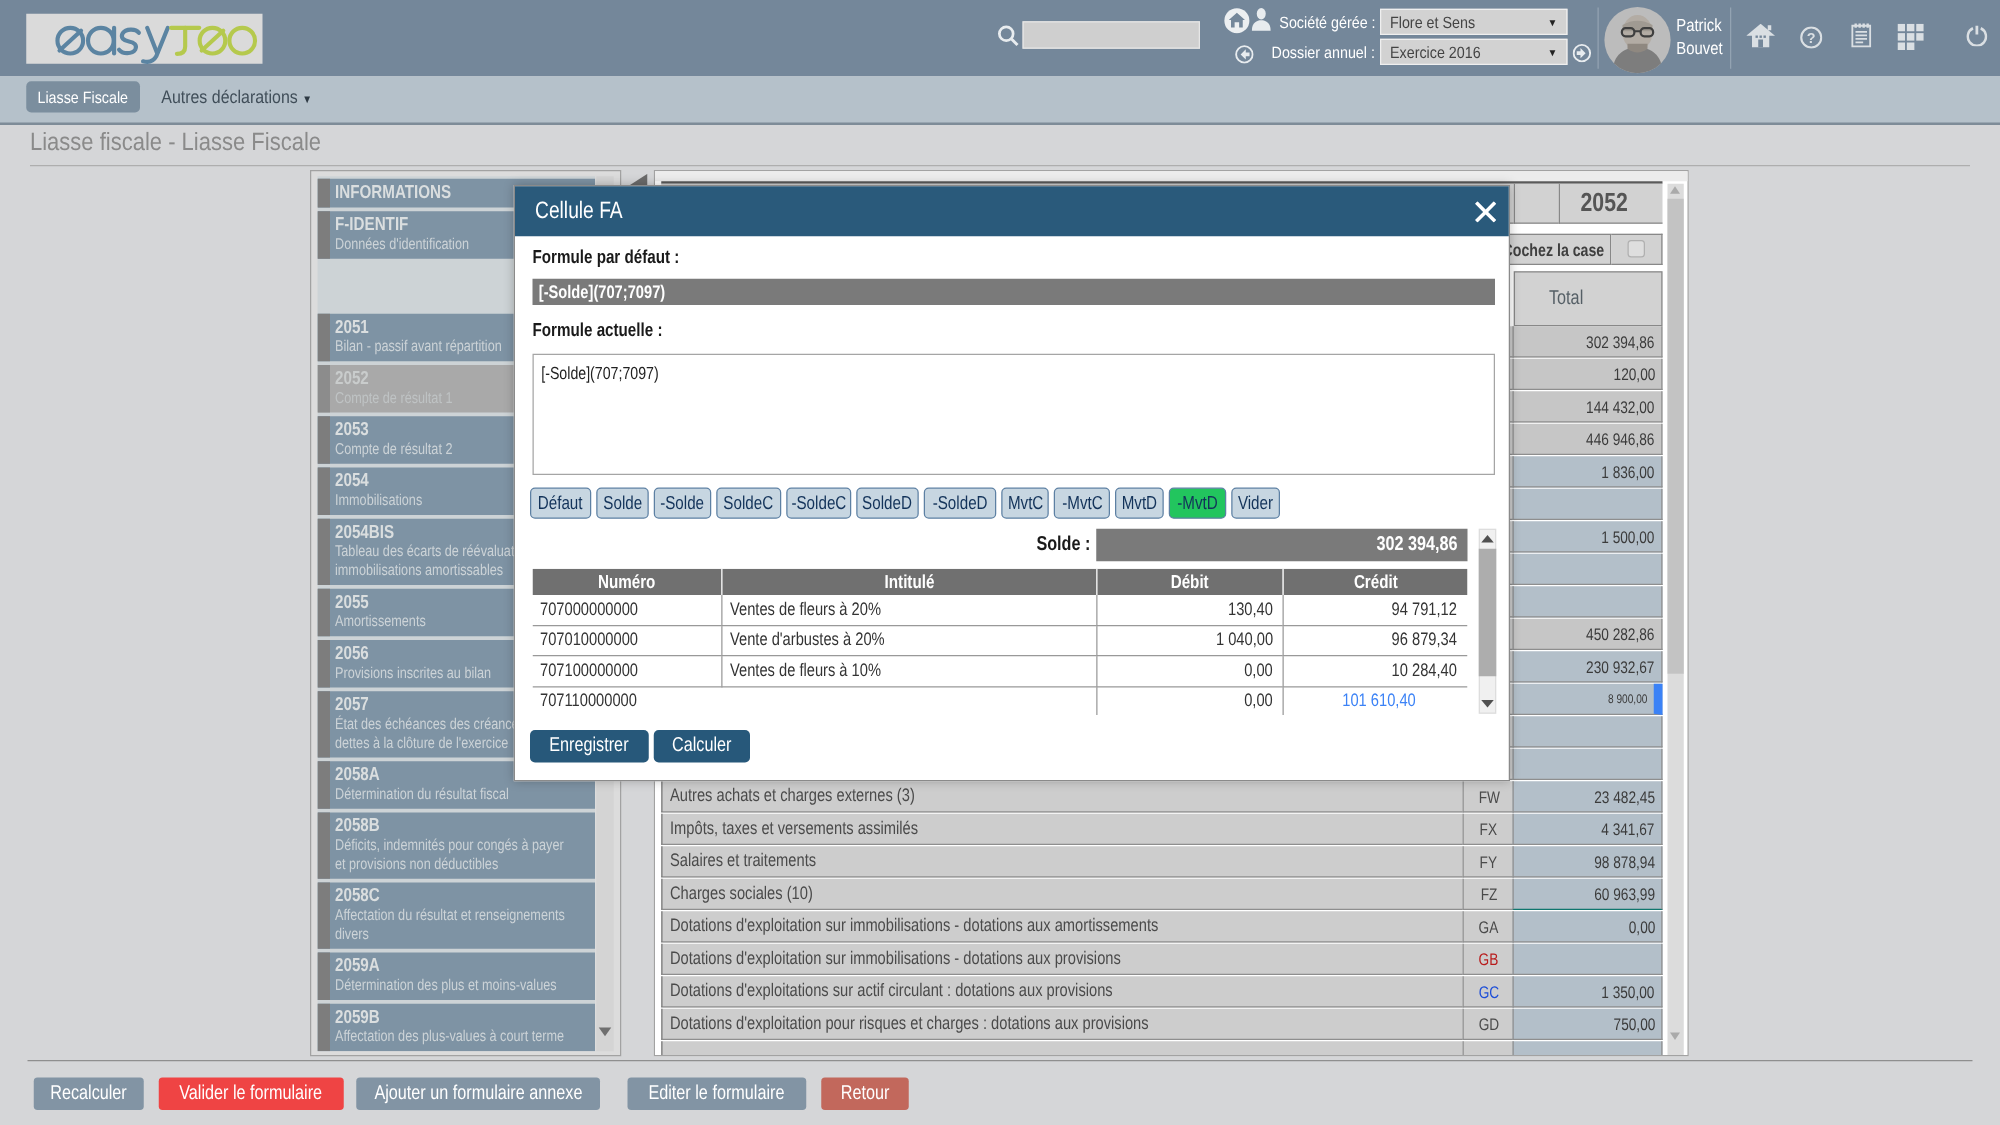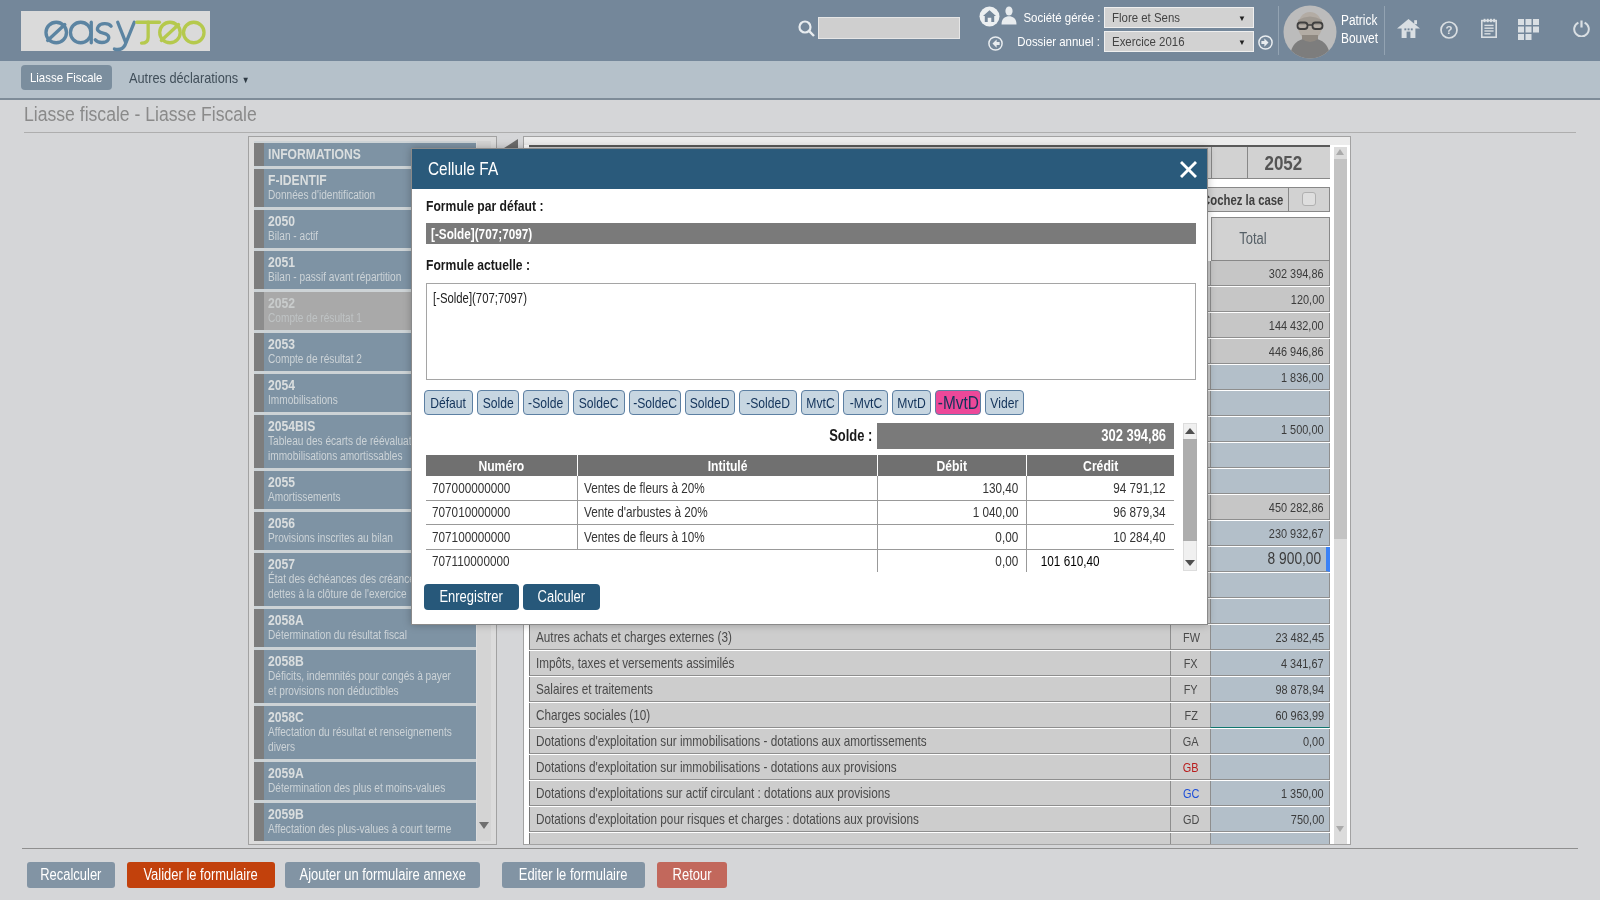--- a/index.html
+++ b/index.html
@@ -142,24 +142,20 @@
 <div class="ab" style="left:24px;top:132px;width:1552px;height:1px;background:#aeaeae;"></div>
 <div class="ab" style="left:248px;top:136px;width:249px;height:709px;background:#dcdcdc;border:1px solid #a2a2a2;"></div>
 <div class="ab" style="left:254px;top:141px;width:222px;height:700px;overflow:hidden;background:#cdd3d6;">
 <div style="position:absolute;left:0;top:2px;width:222px;height:23px;background:#7e93a4;border-left:10px solid #7d7d7d;padding:2px 0 0 4px;">
 <div style="font-size:15px;font-weight:bold;color:#dadedf;line-height:17px;"><span class="cx ol">INFORMATIONS</span></div>
 </div>
 <div style="position:absolute;left:0;top:28px;width:222px;height:38px;background:#7e93a4;border-left:10px solid #7d7d7d;padding:2px 0 0 4px;">
 <div style="font-size:15px;font-weight:bold;color:#dadedf;line-height:17px;"><span class="cx ol">F-IDENTIF</span></div>
 <div style="font-size:12.5px;color:#ccd3d7;line-height:15px;"><span class="cx ol" style="white-space:nowrap;">Données d'identification</span></div>
 </div>
-<div style="position:absolute;left:0;top:69px;width:222px;height:38px;background:#7e93a4;border-left:10px solid #7d7d7d;padding:2px 0 0 4px;">
-<div style="font-size:15px;font-weight:bold;color:#dadedf;line-height:17px;"><span class="cx ol">2050</span></div>
-<div style="font-size:12.5px;color:#ccd3d7;line-height:15px;"><span class="cx ol" style="white-space:nowrap;">Bilan - actif</span></div>
-</div>
 <div style="position:absolute;left:0;top:110px;width:222px;height:38px;background:#7e93a4;border-left:10px solid #7d7d7d;padding:2px 0 0 4px;">
 <div style="font-size:15px;font-weight:bold;color:#dadedf;line-height:17px;"><span class="cx ol">2051</span></div>
 <div style="font-size:12.5px;color:#ccd3d7;line-height:15px;"><span class="cx ol" style="white-space:nowrap;">Bilan - passif avant répartition</span></div>
 </div>
 <div style="position:absolute;left:0;top:151px;width:222px;height:38px;background:#a9a9a9;border-left:10px solid #8c8c8c;padding:2px 0 0 4px;">
 <div style="font-size:15px;font-weight:bold;color:#c9cccc;line-height:17px;"><span class="cx ol">2052</span></div>
 <div style="font-size:12.5px;color:#bfc3c4;line-height:15px;"><span class="cx ol" style="white-space:nowrap;">Compte de résultat 1</span></div>
 </div>
 <div style="position:absolute;left:0;top:192px;width:222px;height:38px;background:#7e93a4;border-left:10px solid #7d7d7d;padding:2px 0 0 4px;">
 <div style="font-size:15px;font-weight:bold;color:#dadedf;line-height:17px;"><span class="cx ol">2053</span></div>
@@ -325,21 +321,21 @@
   </div>
 <div class="ab fr" style="left:1210px;top:521px;width:120px;height:25px;background:#b3bfc9;border-bottom:1px solid #8e8e8e;border-left:1px solid #8e8e8e;border-right:1px solid #8e8e8e;font-size:13.5px;color:#3b3b3b;padding-right:5px;">
     <span class="cx or">230 932,67</span>
   </div>
 <div class="ab fl" style="left:529px;top:547px;width:641px;height:25px;background:#cdcdcd;border-bottom:1px solid #8e8e8e;border-left:1px solid #777;font-size:14.5px;color:#4a4a4a;padding-left:6px;">
     <span class="cx ol"></span>
   </div>
 <div class="ab fc" style="left:1170px;top:547px;width:41px;height:25px;background:#cdcdcd;border-bottom:1px solid #8e8e8e;border-left:1px solid #8e8e8e;font-size:13.5px;color:#4a4a4a;">
     <span class="cx oc"></span>
   </div>
-<div class="ab fr" style="left:1210px;top:547px;width:120px;height:25px;background:#b3bfc9;border-bottom:1px solid #8e8e8e;border-left:1px solid #8e8e8e;border-right:4px solid #3b82f6;font-size:17px;color:#3b3b3b;padding-right:5px;">
+<div class="ab fr" style="left:1210px;top:547px;width:120px;height:25px;background:#b3bfc9;border-bottom:1px solid #8e8e8e;border-left:1px solid #8e8e8e;border-right:7px solid #3b82f6;font-size:10px;color:#3b3b3b;padding-right:5px;">
     <span class="cx or">8 900,00</span>
   </div>
 <div class="ab fl" style="left:529px;top:573px;width:641px;height:25px;background:#cdcdcd;border-bottom:1px solid #8e8e8e;border-left:1px solid #777;font-size:14.5px;color:#4a4a4a;padding-left:6px;">
     <span class="cx ol"></span>
   </div>
 <div class="ab fc" style="left:1170px;top:573px;width:41px;height:25px;background:#cdcdcd;border-bottom:1px solid #8e8e8e;border-left:1px solid #8e8e8e;font-size:13.5px;color:#4a4a4a;">
     <span class="cx oc"></span>
   </div>
 <div class="ab fr" style="left:1210px;top:573px;width:120px;height:25px;background:#b3bfc9;border-bottom:1px solid #8e8e8e;border-left:1px solid #8e8e8e;border-right:1px solid #8e8e8e;font-size:13.5px;color:#3b3b3b;padding-right:5px;">
     <span class="cx or"></span>
@@ -429,21 +425,21 @@
 <div class="ab" style="left:1170px;top:833px;width:41px;height:11px;background:#cdcdcd;border-left:1px solid #8e8e8e;"></div>
 <div class="ab" style="left:1210px;top:833px;width:120px;height:11px;background:#b3bfc9;border-left:1px solid #8e8e8e;border-right:1px solid #8e8e8e;"></div>
 <div class="ab" style="left:1334px;top:147px;width:13px;height:697px;background:#dcdcdc;"></div>
 <div class="ab" style="left:1334px;top:159px;width:13px;height:380px;background:#c3c3c3;"></div>
 <div class="ab" style="left:1336px;top:149px;width:0;height:0;border-left:4.5px solid transparent;border-right:4.5px solid transparent;border-bottom:6px solid #aaa;"></div>
 <div class="ab" style="left:1336px;top:826px;width:0;height:0;border-left:4.5px solid transparent;border-right:4.5px solid transparent;border-top:6px solid #aaa;"></div>
 <div class="ab" style="left:22px;top:848px;width:1556px;height:1px;background:#8f8f8f;"></div>
 <div class="ab fc" style="left:27px;top:862px;width:88px;height:26px;background:#8294a4;border-radius:3px;color:#fff;font-size:16px;">
     <span class="cx oc">Recalculer</span>
   </div>
-<div class="ab fc" style="left:127px;top:862px;width:148px;height:26px;background:#c2410c;border-radius:3px;color:#fff;font-size:16px;">
+<div class="ab fc" style="left:127px;top:862px;width:148px;height:26px;background:#ef4444;border-radius:3px;color:#fff;font-size:16px;">
     <span class="cx oc">Valider le formulaire</span>
   </div>
 <div class="ab fc" style="left:285px;top:862px;width:195px;height:26px;background:#8294a4;border-radius:3px;color:#fff;font-size:16px;">
     <span class="cx oc">Ajouter un formulaire annexe</span>
   </div>
 <div class="ab fc" style="left:502px;top:862px;width:143px;height:26px;background:#8294a4;border-radius:3px;color:#fff;font-size:16px;">
     <span class="cx oc">Editer le formulaire</span>
   </div>
 <div class="ab fc" style="left:657px;top:862px;width:70px;height:26px;background:#c2685c;border-radius:3px;color:#fff;font-size:16px;">
     <span class="cx oc">Retour</span>
@@ -493,21 +489,21 @@
     </div>
 <div class="ab fc" style="left:389px;top:241px;width:38px;height:25px;background:#c7d6e1;border:1px solid #5d80a3;border-radius:4px;color:#13335a;font-size:15px;">
       <span class="cx oc">MvtC</span>
     </div>
 <div class="ab fc" style="left:431px;top:241px;width:45px;height:25px;background:#c7d6e1;border:1px solid #5d80a3;border-radius:4px;color:#13335a;font-size:15px;">
       <span class="cx oc">-MvtC</span>
     </div>
 <div class="ab fc" style="left:480px;top:241px;width:39px;height:25px;background:#c7d6e1;border:1px solid #5d80a3;border-radius:4px;color:#13335a;font-size:15px;">
       <span class="cx oc">MvtD</span>
     </div>
-<div class="ab fc" style="left:523px;top:241px;width:46px;height:25px;background:#ec4899;border:1px solid #5d80a3;border-radius:4px;color:#13335a;font-size:19px;">
+<div class="ab fc" style="left:523px;top:241px;width:46px;height:25px;background:#22c55e;border:1px solid #5d80a3;border-radius:4px;color:#13335a;font-size:15px;">
       <span class="cx oc">-MvtD</span>
     </div>
 <div class="ab fc" style="left:573px;top:241px;width:39px;height:25px;background:#c7d6e1;border:1px solid #5d80a3;border-radius:4px;color:#13335a;font-size:15px;">
       <span class="cx oc">Vider</span>
     </div>
 <div class="ab fr" style="left:300px;top:274px;width:160px;height:26px;font-size:16px;font-weight:bold;color:#1a1a1a;">
       <span class="cx or">Solde :</span>
     </div>
 <div class="ab fr" style="left:465px;top:274px;width:297px;height:26px;background:#7a7a7a;color:#fff;font-size:16px;font-weight:bold;padding-right:8px;">
       <span class="cx or">302 394,86</span>
@@ -560,21 +556,21 @@
       </div>
 <div style="position:absolute;left:600px;top:70.0px;width:148px;height:24.5px;border-bottom:1px solid #999;border-left:1px solid #999;display:flex;align-items:center;justify-content:flex-end;font-size:14.5px;color:#333;padding-right:8px;">
         <span class="cx or">10 284,40</span>
       </div>
 <div style="position:absolute;left:0;top:94.5px;width:151px;height:24.5px;border-bottom:1px solid #999;display:flex;align-items:center;font-size:14.5px;color:#333;padding-left:6px;">
         <span class="cx ol">707110000000</span>
       </div>
 <div style="position:absolute;left:451px;top:94.5px;width:149px;height:24.5px;border-bottom:1px solid #999;border-left:1px solid #999;display:flex;align-items:center;justify-content:flex-end;font-size:14.5px;color:#333;padding-right:8px;">
         <span class="cx or">0,00</span>
       </div>
-<div style="position:absolute;left:600px;top:94.5px;width:148px;height:24.5px;border-bottom:1px solid #999;border-left:1px solid #999;display:flex;align-items:center;justify-content:flex-start;font-size:14.5px;color:#000000;padding-right:8px;">
+<div style="position:absolute;left:600px;top:94.5px;width:148px;height:24.5px;border-bottom:1px solid #999;border-left:1px solid #999;display:flex;align-items:center;justify-content:center;font-size:14.5px;color:#3b82f6;padding-right:8px;">
         <span class="cx or">101 610,40</span>
       </div>
 </div>
 <div class="ab" style="left:771px;top:274px;width:14px;height:148px;background:#f0f0f0;border:1px solid #ddd;"></div>
 <div class="ab" style="left:771px;top:290px;width:14px;height:102px;background:#adadad;"></div>
 <div class="ab" style="left:773px;top:279px;width:0;height:0;border-left:5px solid transparent;border-right:5px solid transparent;border-bottom:6px solid #505050;"></div>
 <div class="ab" style="left:773px;top:411px;width:0;height:0;border-left:5px solid transparent;border-right:5px solid transparent;border-top:6px solid #505050;"></div>
 <div class="ab fc" style="left:12px;top:435px;width:95px;height:26px;background:#27587a;border-radius:4px;color:#fff;font-size:16px;">
       <span class="cx oc">Enregistrer</span>
     </div>

